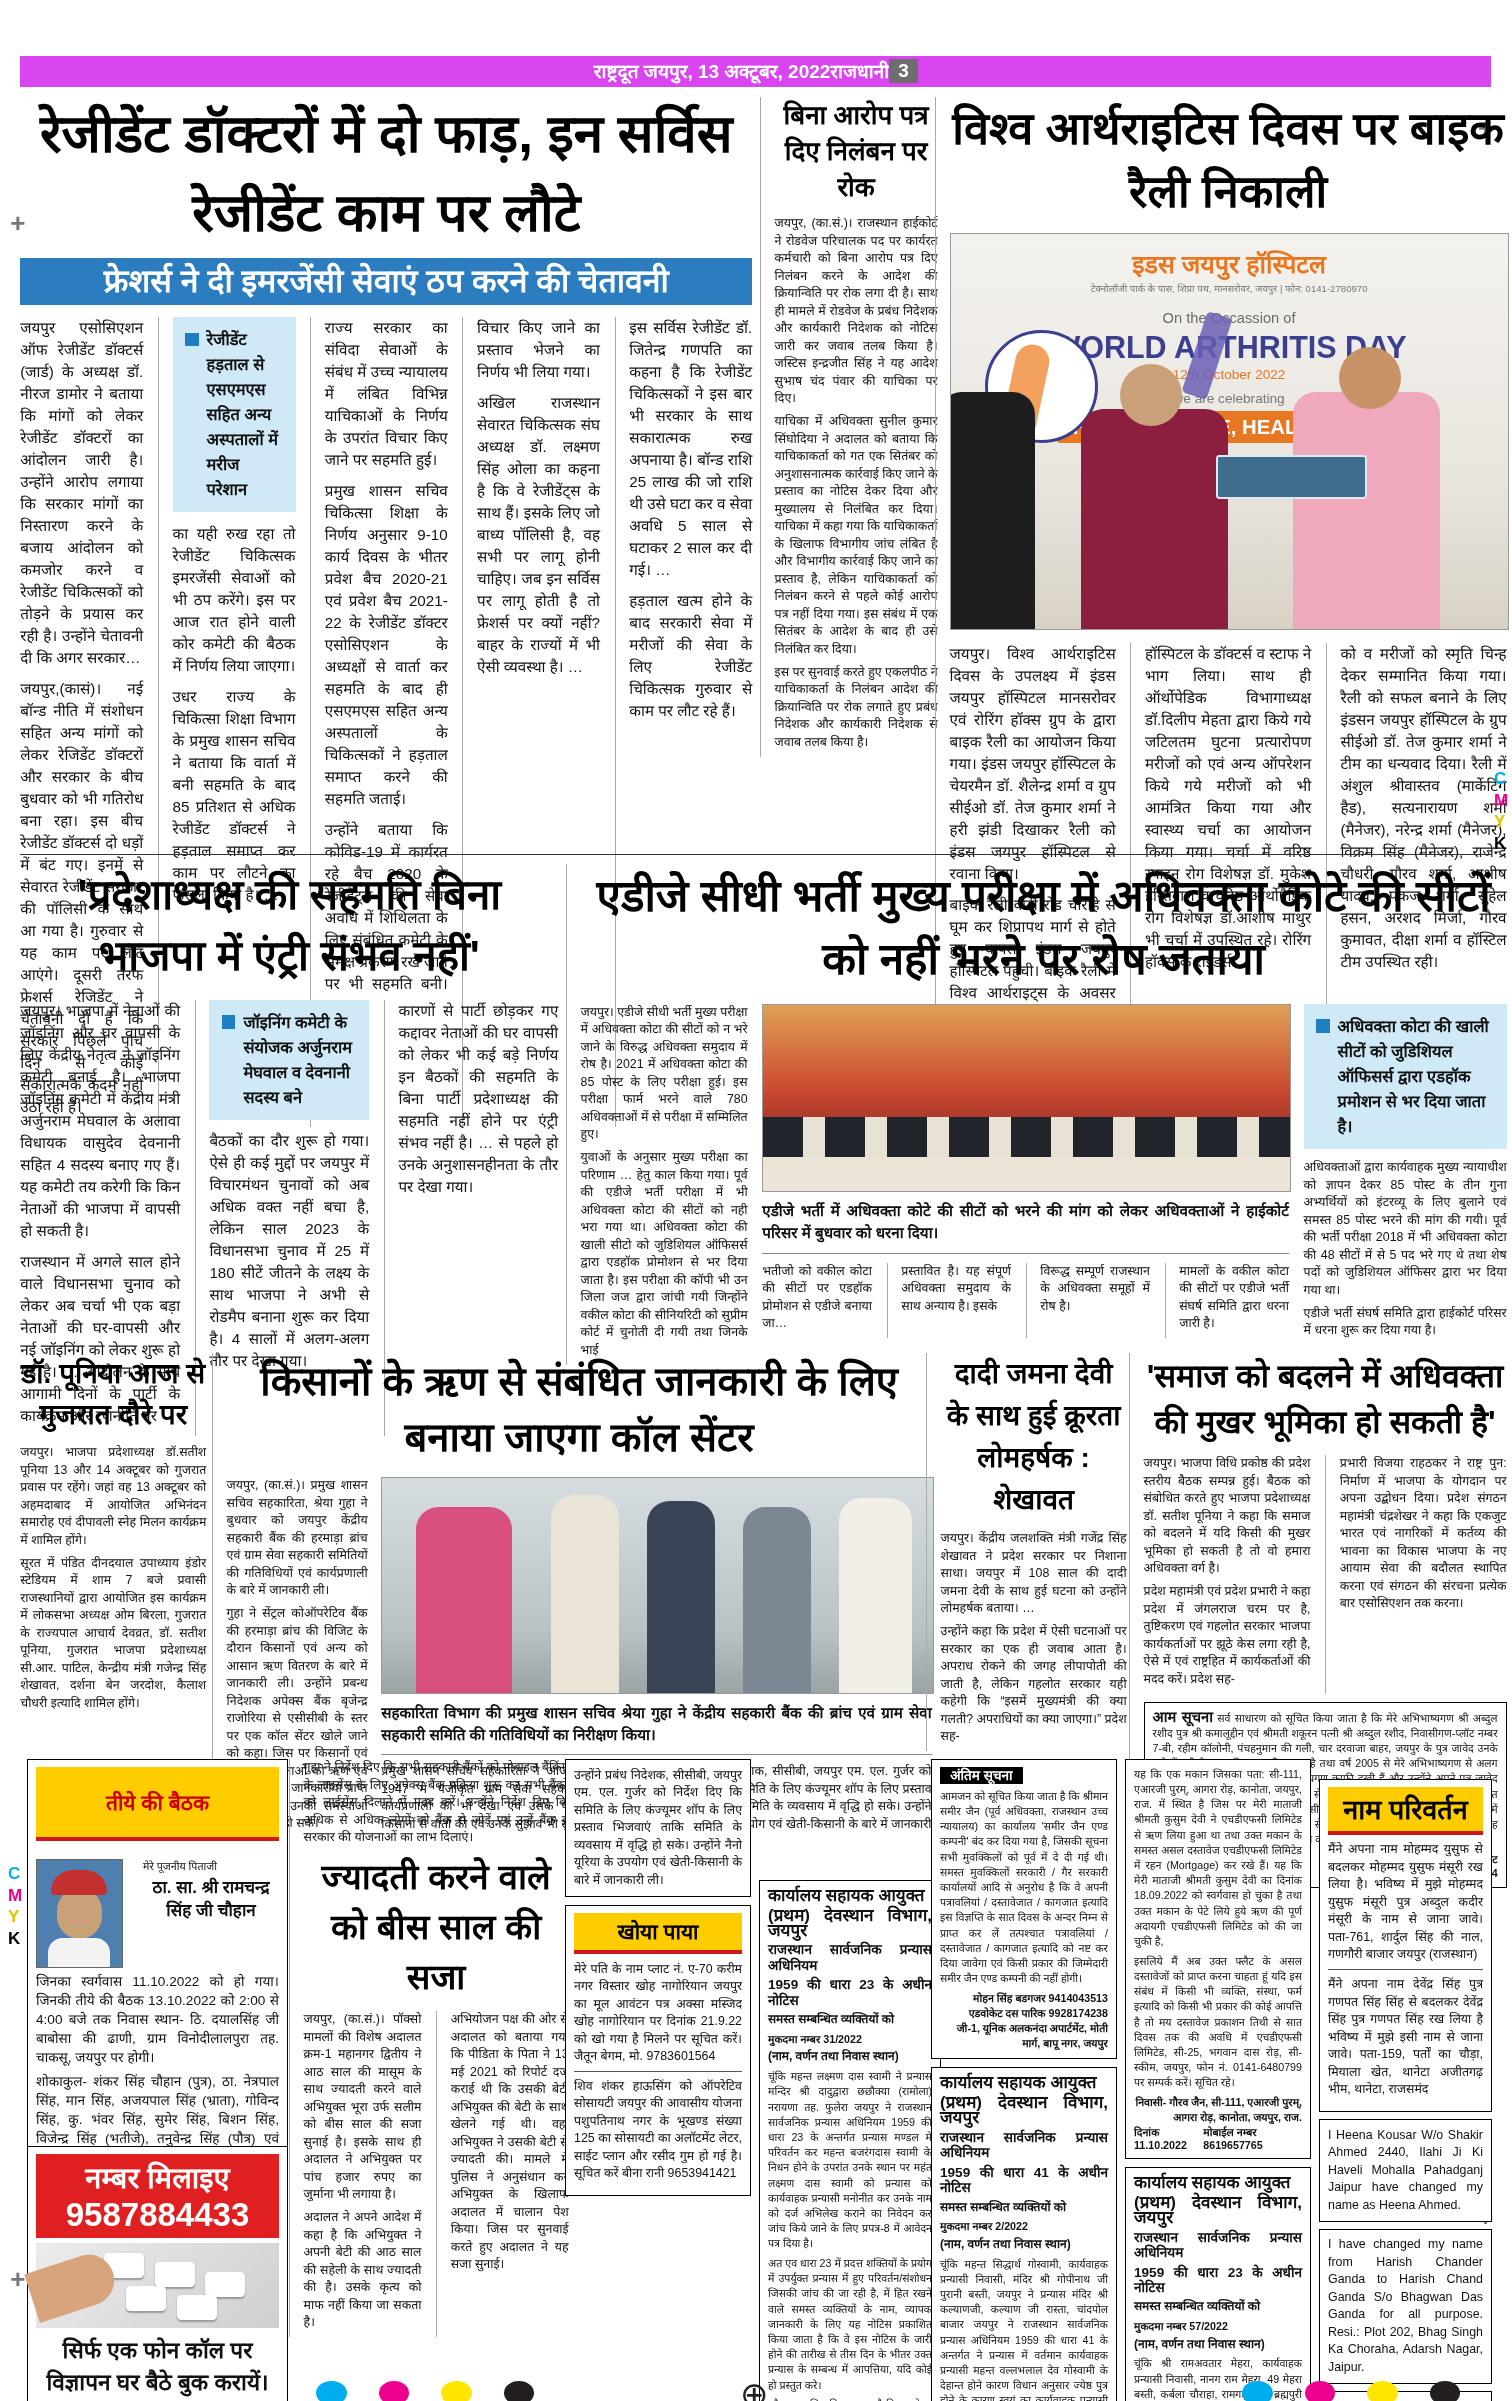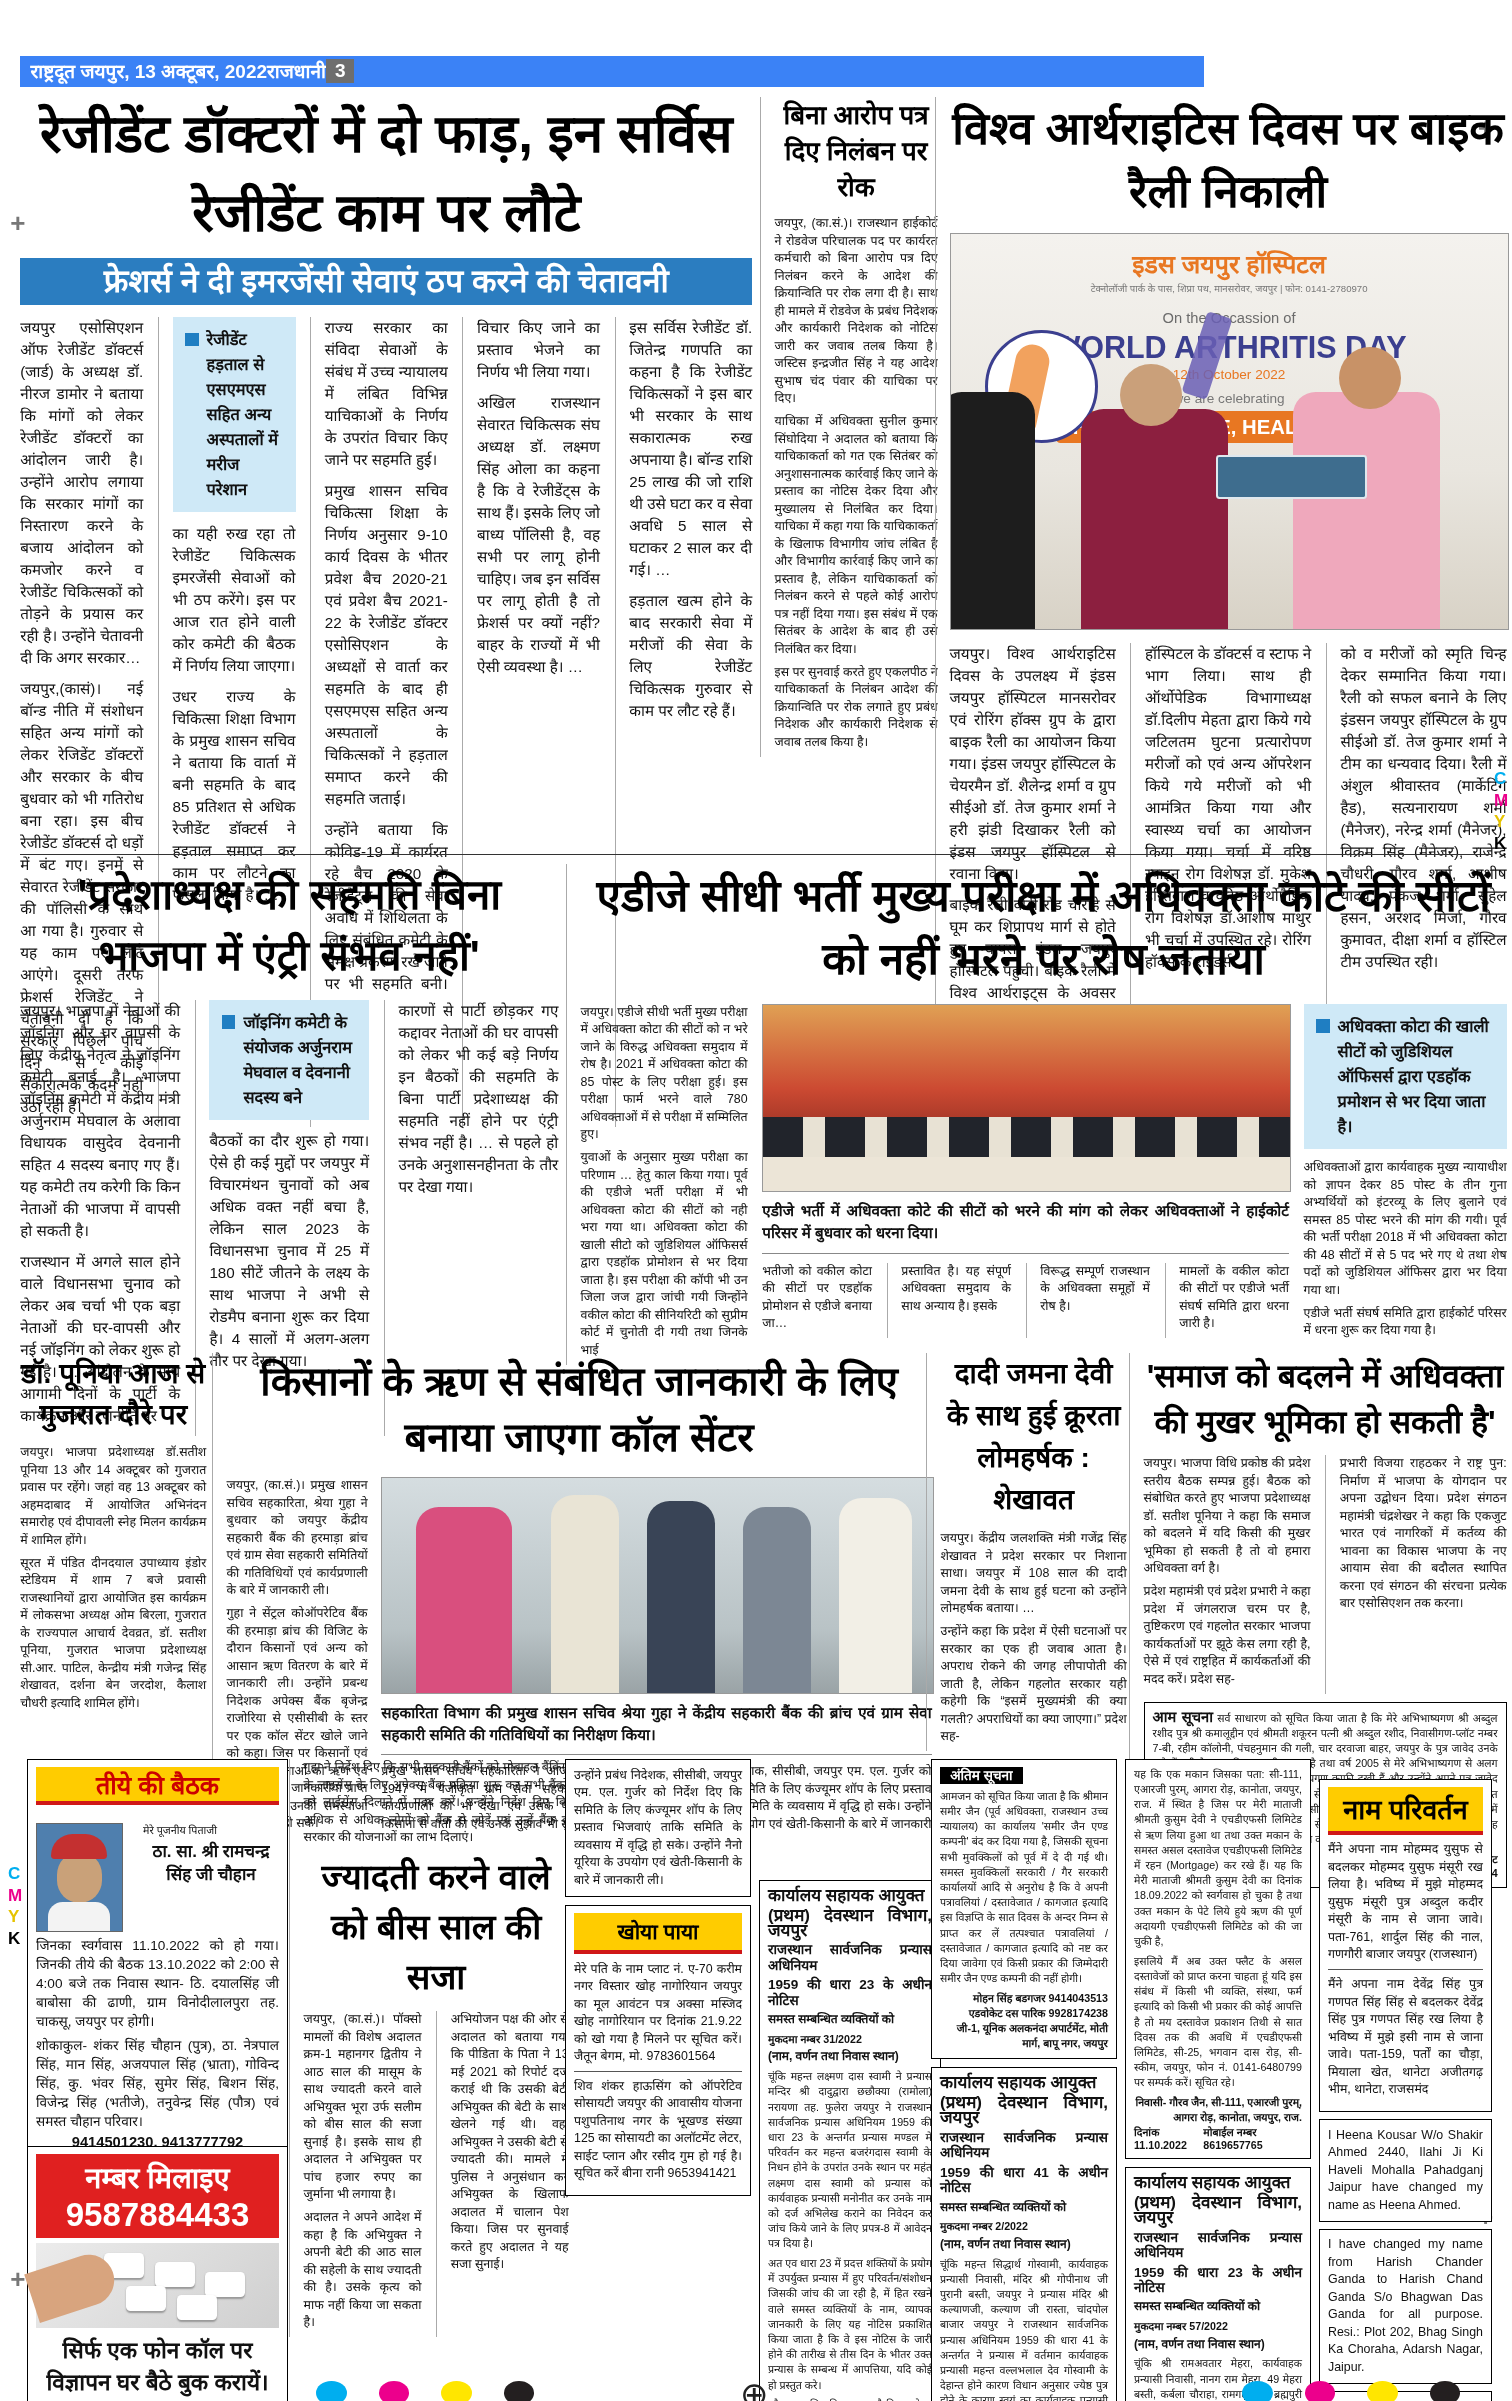--- a/index.html
+++ b/index.html
@@ -32,21 +32,21 @@
 </head>
 <body>
 
 <div class="page">
 
   <div class="plus" style="left:10.2px;top:208px">+</div>
   <div class="plus" style="left:1478px;top:113px">+</div>
   <div class="plus" style="left:10.2px;top:2264px">+</div>
   <div class="plus" style="left:1478px;top:2202px">+</div>
 
-  <div class="abs" style="left:20.3px;top:56px;width:1184px;height:30.5px;background:#3b82f6;display:flex;align-items:center;justify-content:flex-start;padding:0 10.2px;box-sizing:border-box">
+  <div class="abs" style="left:20.3px;top:56px;width:1471px;height:30.5px;background:#d946ef;display:flex;align-items:center;justify-content:center;padding:0 10.2px;box-sizing:border-box">
     <span style="color:#fff;font-weight:bold;font-size:19px">राष्ट्रदूत जयपुर, 13 अक्टूबर, 2022</span>
     <span style="color:#fff;font-weight:bold;font-size:19px">राजधानी</span>
     <span style="color:#fff;font-weight:bold;font-size:19px;background:#6e6e6e;padding:1.1px 9px">3</span>
   </div>
 
   <div class="abs" style="left:20.3px;top:94px;width:732px">
     <h1 class="hl" style="font-size:53px;line-height:79px;margin:0">रेजीडेंट डॉक्टरों में दो फाड़, इन सर्विस रेजीडेंट काम पर लौटे</h1>
     <div class="bluebar" style="margin-top:5.6px;font-size:32px;line-height:47px">फ्रेशर्स ने दी इमरजेंसी सेवाएं ठप करने की चेतावनी</div>
     <div class="cols bd" style="margin-top:12.4px">
       <div class="col">
@@ -247,21 +247,21 @@
     <div class="notice xs" style="margin-top:8px">
       <p><b style="font-size:14.7px">आम सूचना</b> <span>सर्व साधारण को सूचित किया जाता है कि मेरे अभिभाष्यगण श्री अब्दुल रशीद पुत्र श्री कमालूद्दीन एवं श्रीमती शकूरन पत्नी श्री अब्दुल रशीद, निवासीगण-प्लॉट नम्बर 7-बी, रहीम कॉलोनी, पंचहनुमान की गली, चार दरवाजा बाहर, जयपुर के पुत्र जावेद उनके कहे में नही है व उनकी बात नही मानता है तथा वर्ष 2005 से मेरे अभिभाष्यगण से अलग निवास कर रहा है। इसलिये मेरे अभिभाष्यगण काफी दुखी हैं और उन्होंने अपने पुत्र जावेद को अपनी समस्त चल व अचल सम्पत्तियों से बेदखल करते हुये उससे अपने सम्बन्ध समाप्त कर लिये हैं। जावेद द्वारा आज से पूर्व किसी भी व्यक्ति से किया गया लेन देन व भविष्य में कोई भी व्यक्ति मेरे अभिभाष्यगण के पुत्र से कोई लेन देन करेगा या सम्बन्ध रखेगा तो वह स्वयं जिम्मेदार होगा। मेरे अभिभाष्यगण की कोई जिम्मेदारी नही होगी। सूचित रहे।</span></p>
       <div style="display:flex;justify-content:space-between;font-size:10.7px;font-weight:bold">
         <span><span>जयपुर</span><br><span>दिनांक-12.10.2022</span></span>
         <span style="text-align:right"><span>(सय्यद शकील अहमद) एडवोकेट</span><br><span>मो. न. 9413418056, 9024792334</span></span>
       </div>
     </div>
   </div>
 
   <div class="abs notice" style="left:27px;top:1759px;width:243px;border-width:1.7px">
-    <div class="ytitle" style="font-size:25px;padding:0 0"><span style="color:#c00">तीये की बैठक</span></div>
+    <div class="ytitle" style="font-size:21px;padding:21px 0"><span style="color:#c00">तीये की बैठक</span></div>
     <div style="display:flex;gap:20px;margin-top:18px">
       <div style="width:85px;height:107px;flex:none;background:#4f7fae;position:relative;border:0.6px solid #666">
         <div style="position:absolute;left:20px;top:28px;width:45px;height:51px;border-radius:24px;background:#c9a179"></div>
         <div style="position:absolute;left:14px;top:10.2px;width:56px;height:25px;border-radius:28px 28px 4.5px 4.5px;background:#c43030"></div>
         <div style="position:absolute;left:11.3px;bottom:0;width:62px;height:29px;background:#f3f3f3;border-radius:14.7px 14.7px 0 0"></div>
       </div>
       <div class="xs" style="flex:1">
         <p style="margin:0">मेरे पूजनीय पिताजी</p>
         <p style="font-size:17px;font-weight:bold;line-height:22.6px;text-align:center;margin:3.4px 0">ठा. सा. श्री रामचन्द्र सिंह जी चौहान</p>
       </div>

